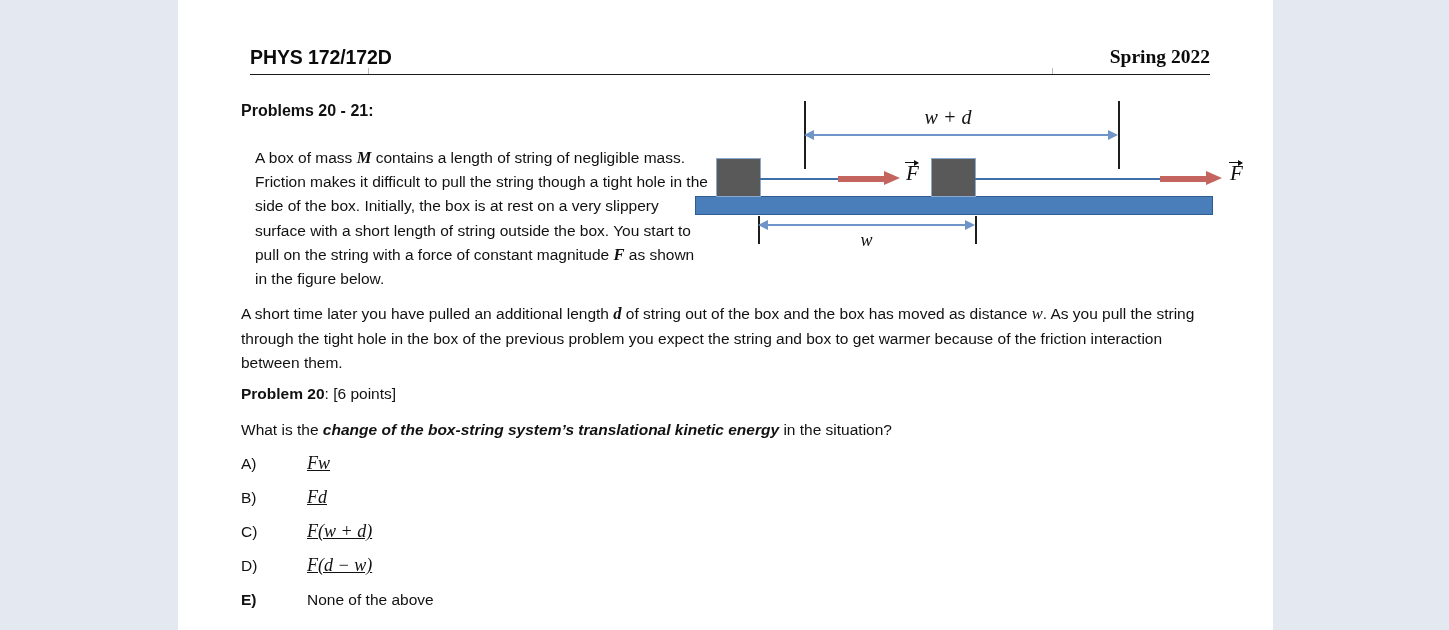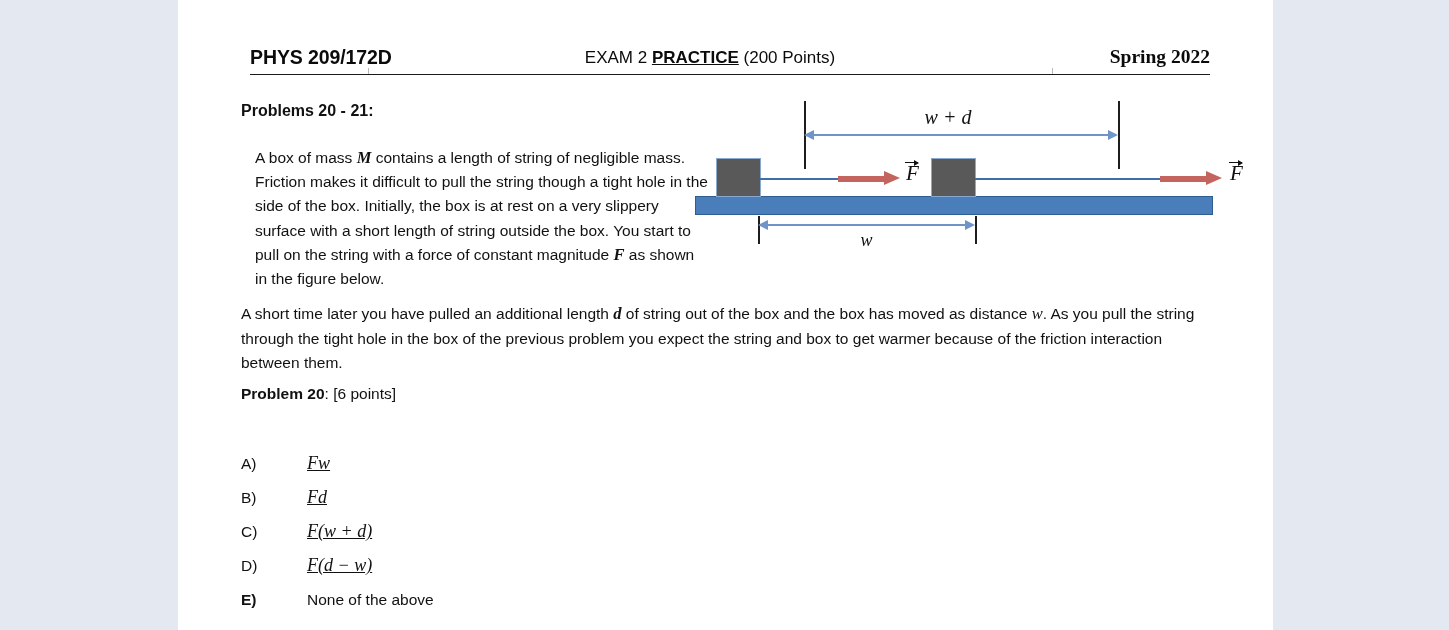--- a/index.html
+++ b/index.html
@@ -325,43 +325,39 @@
   }
   .dimlabel.top { left: 114px; width: 288px; top: 8px; }
   .dimlabel.bot { left: 68px;  width: 217px; top: 132px; font-size: 18px; }
 </style>
 </head>
 <body>
 
 <div id="page">
 
   <div class="header">
-    <div class="hdr-left">PHYS 209/172D</div>
-
-    <div class="hdr-center">
-      <span>EXAM 2</span>
-      <span class="practice">PRACTICE</span>
-      <span>(200 Points)</span>
-    </div>
+    <div class="hdr-left">PHYS 172/172D</div>
+
 
     <div class="hdr-right">Spring 2022</div>
 
     <div class="header-tick t1"></div>
     <div class="header-tick t2"></div>
     <div class="header-rule"></div>
   </div>
 
   <div class="prob-head">Problems 20 - 21:</div>
 
   <div class="para-left"><span>A box of mass </span><span class="mi">M</span><span> contains a length of string of negligible mass. Friction makes it difficult to pull the string though a tight hole in the side of the box. Initially, the box is at rest on a very slippery surface with a short length of string outside the box. You start to pull on the string with a force of constant magnitude </span><span class="mi">F</span><span> as shown in the figure below.</span></div>
 
   <div class="para-wide"><span>A short time later you have pulled an additional length </span><span class="mi">d</span><span> of string out of the box and the box has moved as distance </span><span class="mi-light">w</span><span>. As you pull the string through the tight hole in the box of the previous problem you expect the string and box to get warmer because of the friction interaction between them.</span></div>
 
   <div class="prob20-head"><b>Problem 20</b><span>: [6 points]</span></div>
 
+  <div class="question"><span>What is the </span><span class="em">change of the box-string system’s translational kinetic energy</span><span> in the situation?</span></div>
 
   <div class="choices">
     <div class="choice">
       <span class="choice-letter">A)</span>
       <span class="choice-text math">Fw</span>
     </div>
     <div class="choice">
       <span class="choice-letter">B)</span>
       <span class="choice-text math">Fd</span>
     </div>

